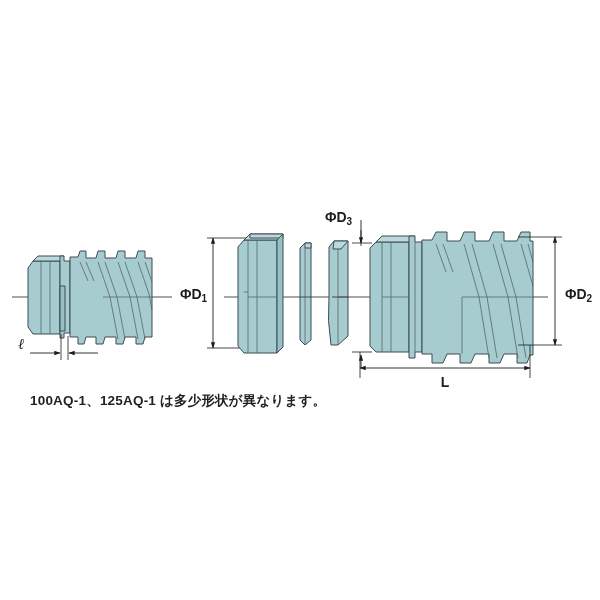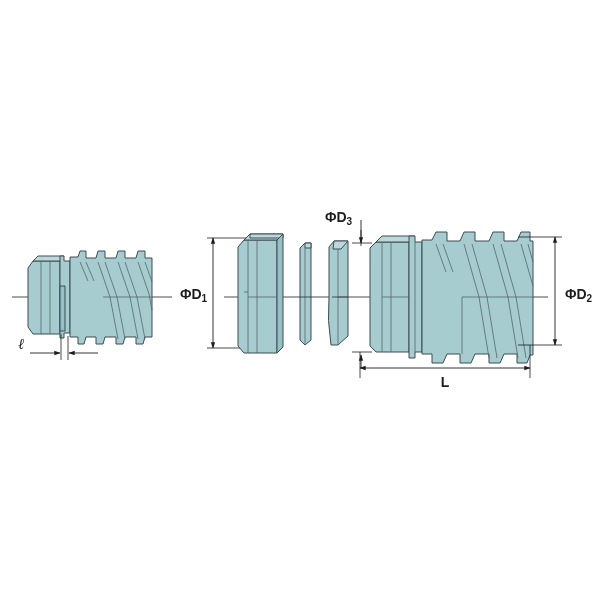--- a/index.html
+++ b/index.html
@@ -268,14 +268,15 @@
 
     <g>
       <line class="ext-line" x1="360" y1="352" x2="360" y2="378"></line>
       <line class="ext-line" x1="530" y1="345" x2="530" y2="378"></line>
       <line class="dim-line" x1="360" y1="368" x2="530" y2="368" marker-start="url(#arrHead)" marker-end="url(#arrHeadR)"></line>
       <text class="dim-label" x="445" y="387" text-anchor="middle">L</text>
     </g>
 
   </svg>
 
+  <div class="caption">100AQ-1、125AQ-1 は多少形状が異なります。</div>
 
 </div>
 
 </body></html>

